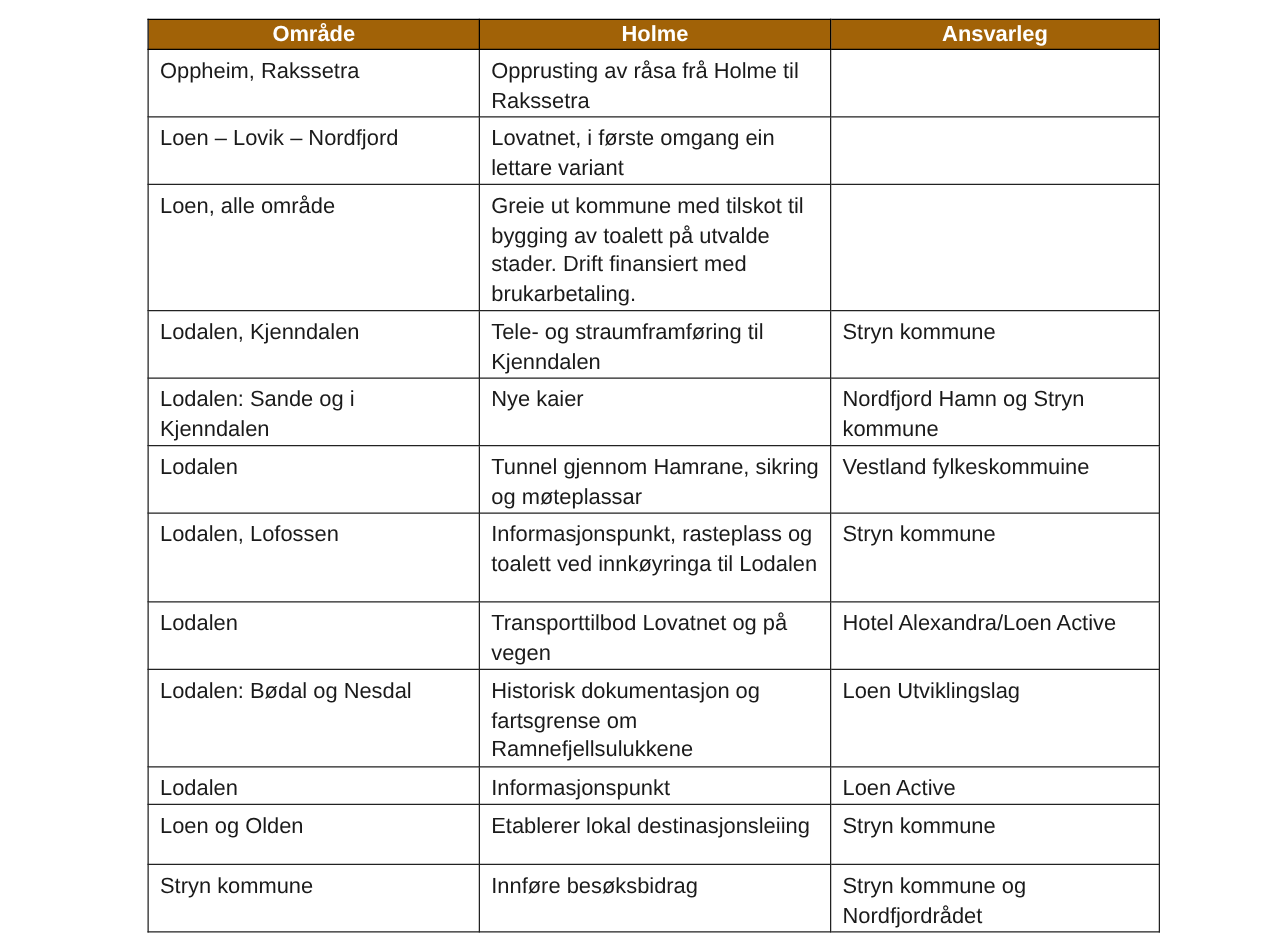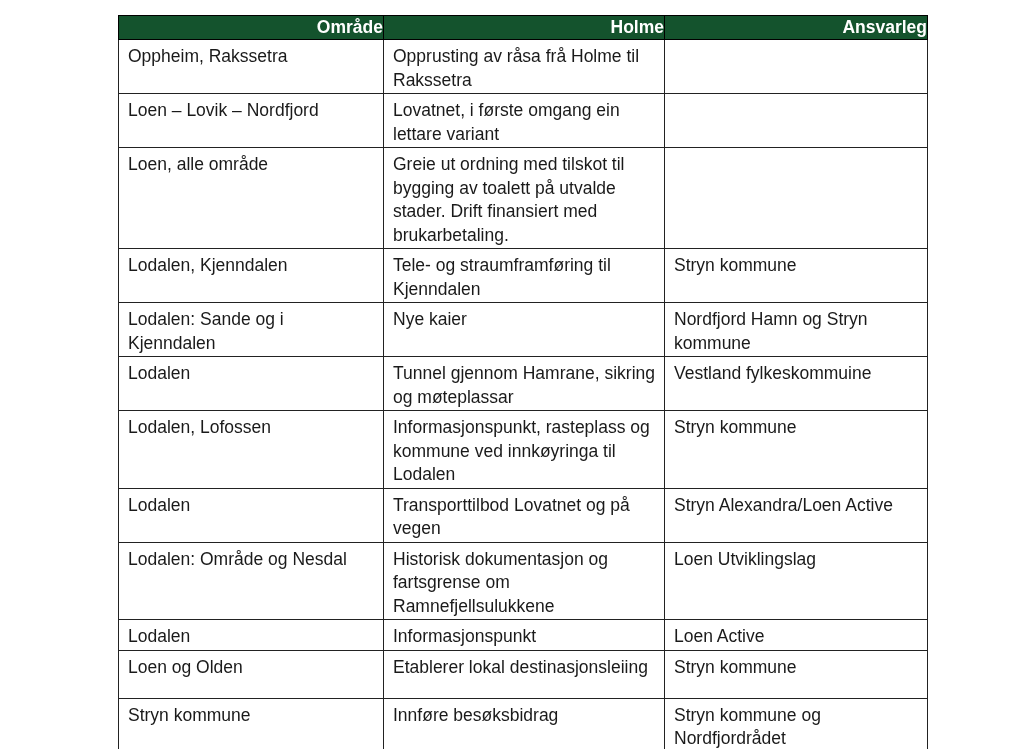--- a/index.html
+++ b/index.html
@@ -13,24 +13,24 @@
     table-layout: fixed;
     font-family: "Liberation Sans", sans-serif;
     font-size: 17.5px;
     line-height: 23.5px;
     color: #1a1a1a;
   }
   col.c1 { width: 265px; }
   col.c2 { width: 281px; }
   col.c3 { width: 263px; }
   th {
-    background: #14532d;
+    background: #a16207;
     color: #ffffff;
     font-weight: bold;
-    text-align: right;
+    text-align: center;
     height: 23px;
     padding: 0;
     border: 1.5px solid #000;
     font-size: 17.5px;
     line-height: 23px;
   }
   td {
     border: 1.5px solid #222;
     vertical-align: top;
     padding: 5px 9px 1px 9px;
@@ -60,50 +60,50 @@
       <td>Opprusting av råsa frå Holme til Rakssetra</td>
       <td></td>
     </tr>
     <tr style="height:48px">
       <td>Loen – Lovik – Nordfjord</td>
       <td>Lovatnet, i første omgang ein lettare variant</td>
       <td></td>
     </tr>
     <tr style="height:96px">
       <td>Loen, alle område</td>
-      <td>Greie ut ordning med tilskot til bygging av toalett på utvalde stader. Drift finansiert med brukarbetaling.</td>
+      <td>Greie ut kommune med tilskot til bygging av toalett på utvalde stader. Drift finansiert med brukarbetaling.</td>
       <td></td>
     </tr>
     <tr style="height:48px">
       <td>Lodalen, Kjenndalen</td>
       <td>Tele- og straumframføring til Kjenndalen</td>
       <td>Stryn kommune</td>
     </tr>
     <tr style="height:47px">
       <td>Lodalen: Sande og i Kjenndalen</td>
       <td>Nye kaier</td>
       <td>Nordfjord Hamn og Stryn kommune</td>
     </tr>
     <tr style="height:48px">
       <td>Lodalen</td>
       <td>Tunnel gjennom Hamrane, sikring og møteplassar</td>
       <td>Vestland fylkeskommuine</td>
     </tr>
     <tr style="height:71px">
       <td>Lodalen, Lofossen</td>
-      <td>Informasjonspunkt, rasteplass og kommune ved innkøyringa til Lodalen</td>
+      <td>Informasjonspunkt, rasteplass og toalett ved innkøyringa til Lodalen</td>
       <td>Stryn kommune</td>
     </tr>
     <tr style="height:48px">
       <td>Lodalen</td>
       <td>Transporttilbod Lovatnet og på vegen</td>
-      <td>Stryn Alexandra/Loen Active</td>
+      <td>Hotel Alexandra/Loen Active</td>
     </tr>
     <tr style="height:72px">
-      <td>Lodalen: Område og Nesdal</td>
+      <td>Lodalen: Bødal og Nesdal</td>
       <td>Historisk dokumentasjon og fartsgrense om Ramnefjellsulukkene</td>
       <td>Loen Utviklingslag</td>
     </tr>
     <tr style="height:24px">
       <td>Lodalen</td>
       <td>Informasjonspunkt</td>
       <td>Loen Active</td>
     </tr>
     <tr style="height:48px">
       <td>Loen og Olden</td>

